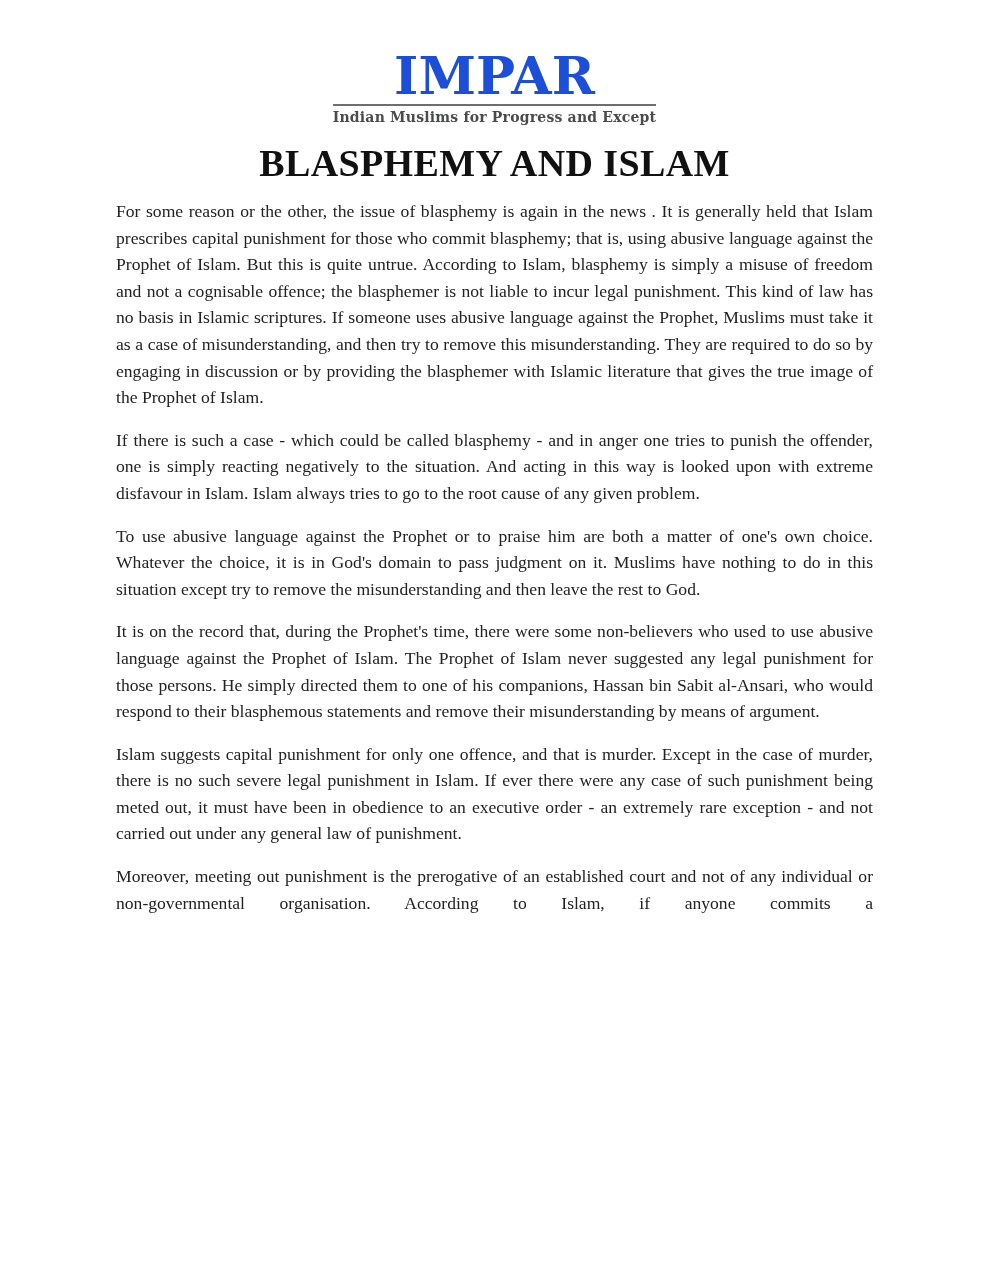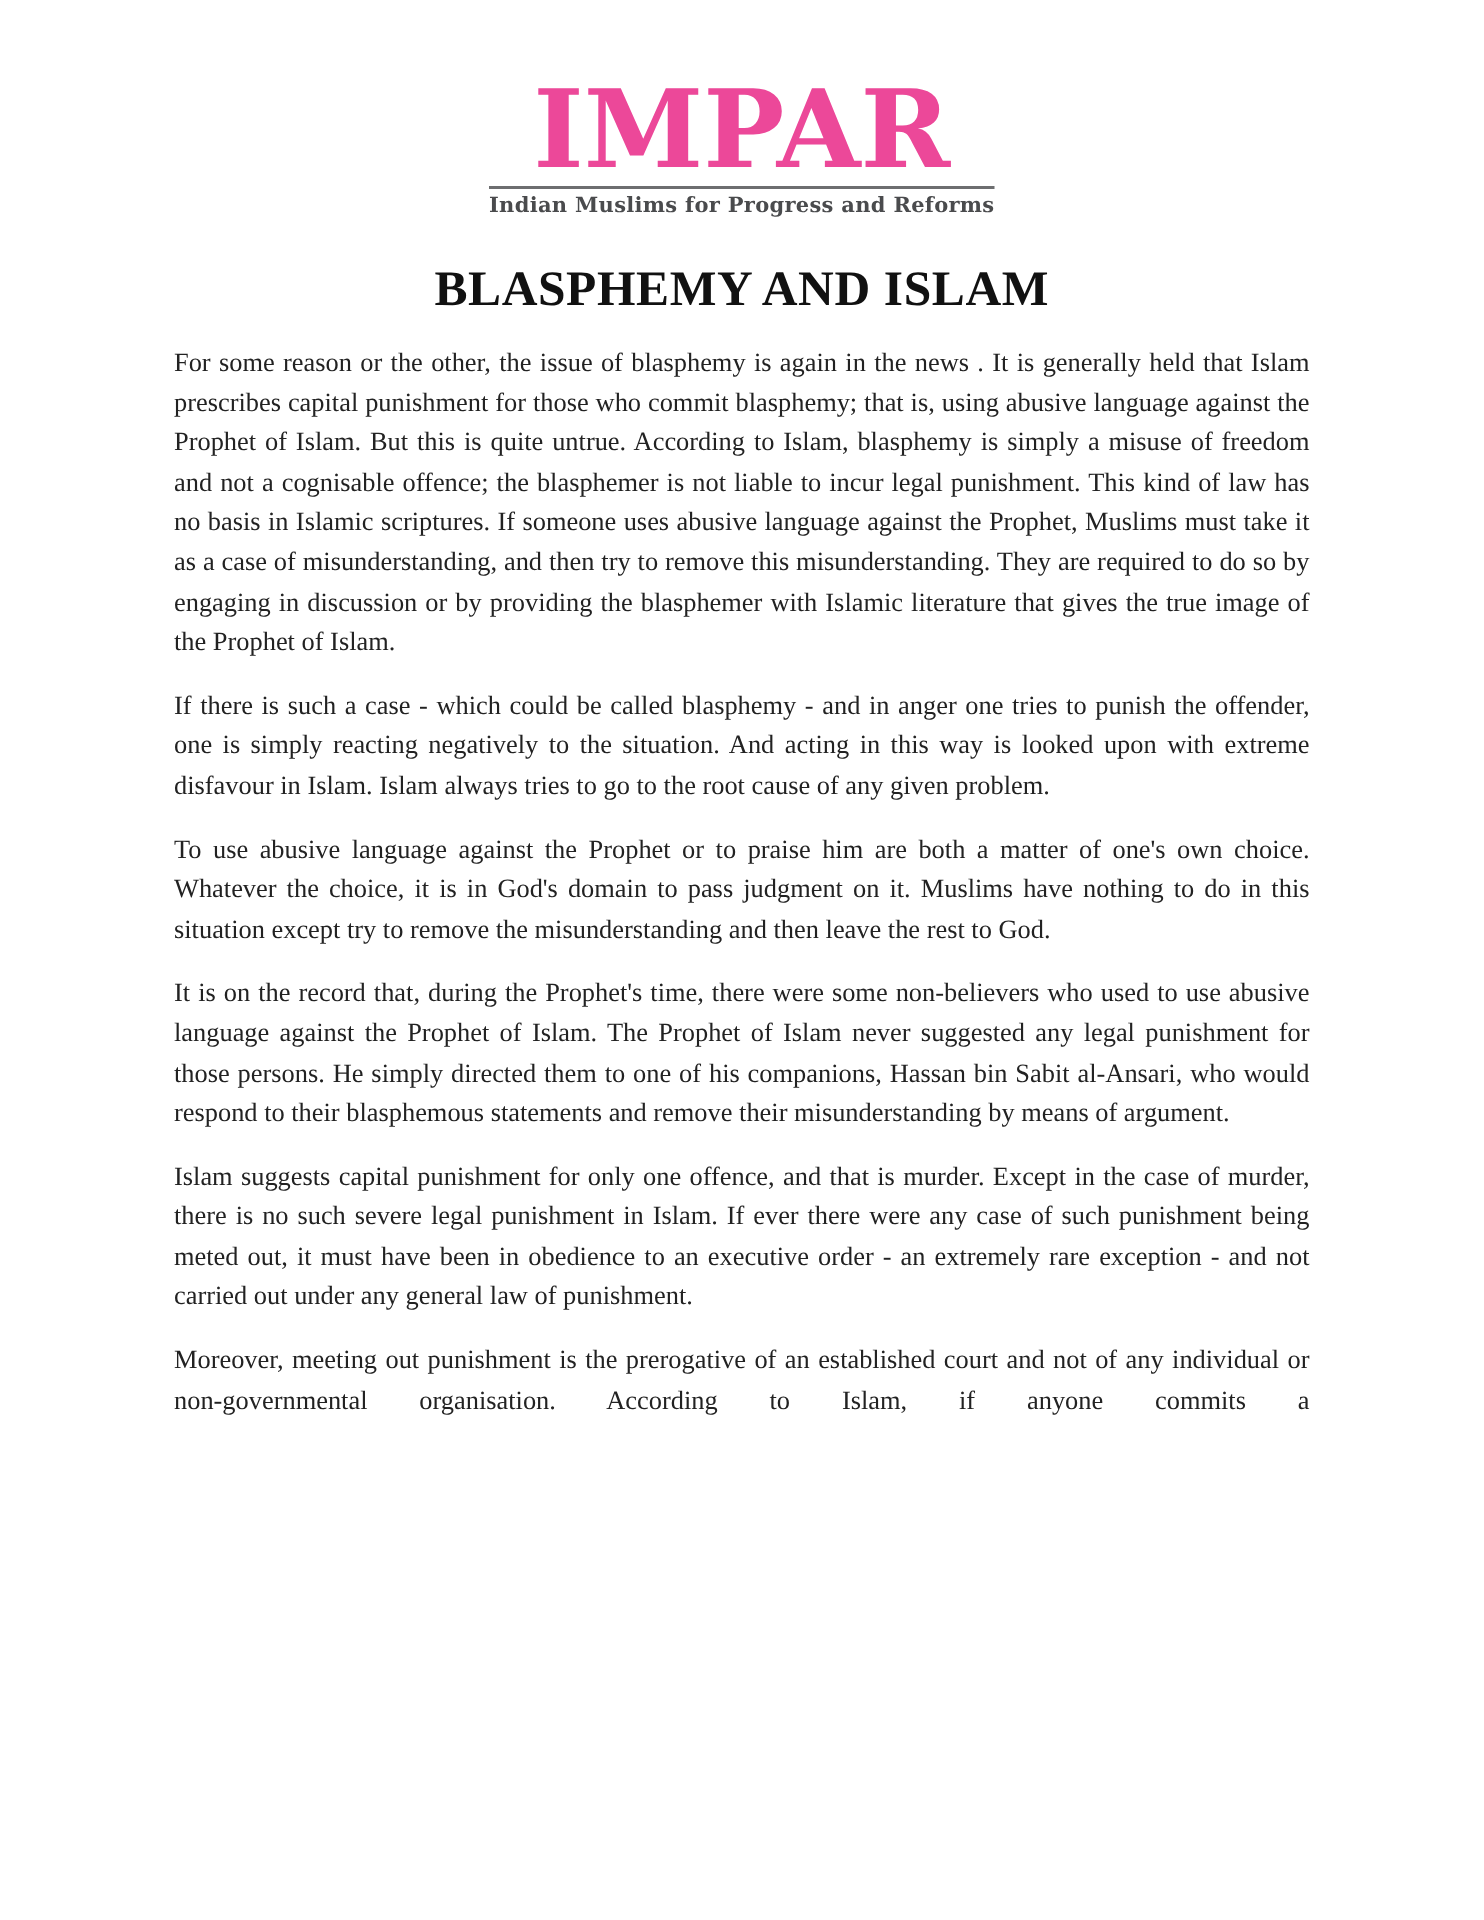--- a/index.html
+++ b/index.html
@@ -24,46 +24,46 @@
   .logo-wrap {
     text-align: center;
   }
   .logo-block {
     display: inline-block;
     text-align: center;
   }
   .logo-wordmark {
     font-family: "DejaVu Serif", serif;
     font-weight: bold;
-    font-size: 72px;
+    font-size: 52px;
     line-height: 1.0;
     letter-spacing: 0px;
-    color: #ec4899;
+    color: #1d4ed8;
     white-space: nowrap;
   }
   .logo-divider {
     border: none;
     border-top: 2px solid #6d6e70;
     margin: 2px 0 3px 0;
     width: 100%;
   }
   .logo-tagline {
     font-family: "DejaVu Serif", serif;
     font-weight: bold;
     font-size: 14px;
     letter-spacing: 0.2px;
     color: #4a4b4d;
     white-space: nowrap;
   }
   .doc-title {
-    margin: 30px 0 0 0;
+    margin: 20px 0 0 0;
     text-align: center;
     font-family: "Liberation Serif", serif;
     font-weight: bold;
-    font-size: 33px;
+    font-size: 38px;
     line-height: 34px;
     letter-spacing: 0.4px;
     color: #111111;
   }
   .article {
     width: 757px;
     margin: 18px auto 0 auto;
     font-size: 17.6px;
     line-height: 26.6px;
     text-align: justify;
@@ -80,21 +80,21 @@
 </style>
 </head>
 <body>
 
 <div class="page">
 
   <div class="logo-wrap">
     <div class="logo-block">
       <div class="logo-wordmark">IMPAR</div>
       <hr class="logo-divider">
-      <div class="logo-tagline">Indian Muslims for Progress and Reforms</div>
+      <div class="logo-tagline">Indian Muslims for Progress and Except</div>
     </div>
   </div>
 
   <h1 class="doc-title">BLASPHEMY AND ISLAM</h1>
 
   <div class="article">
     <p>For some reason or the other, the issue of blasphemy is again in the news . It is generally held that Islam prescribes capital punishment for those who commit blasphemy; that is, using abusive language against the Prophet of Islam. But this is quite untrue. According to Islam, blasphemy is simply a misuse of freedom and not a cognisable offence; the blasphemer is not liable to incur legal punishment. This kind of law has no basis in Islamic scriptures. If someone uses abusive language against the Prophet, Muslims must take it as a case of misunderstanding, and then try to remove this misunderstanding. They are required to do so by engaging in discussion or by providing the blasphemer with Islamic literature that gives the true image of the Prophet of Islam.</p>
     <p>If there is such a case - which could be called blasphemy - and in anger one tries to punish the offender, one is simply reacting negatively to the situation. And acting in this way is looked upon with extreme disfavour in Islam. Islam always tries to go to the root cause of any given problem.</p>
     <p>To use abusive language against the Prophet or to praise him are both a matter of one's own choice. Whatever the choice, it is in God's domain to pass judgment on it. Muslims have nothing to do in this situation except try to remove the misunderstanding and then leave the rest to God.</p>
     <p>It is on the record that, during the Prophet's time, there were some non-believers who used to use abusive language against the Prophet of Islam. The Prophet of Islam never suggested any legal punishment for those persons. He simply directed them to one of his companions, Hassan bin Sabit al-Ansari, who would respond to their blasphemous statements and remove their misunderstanding by means of argument.</p>

